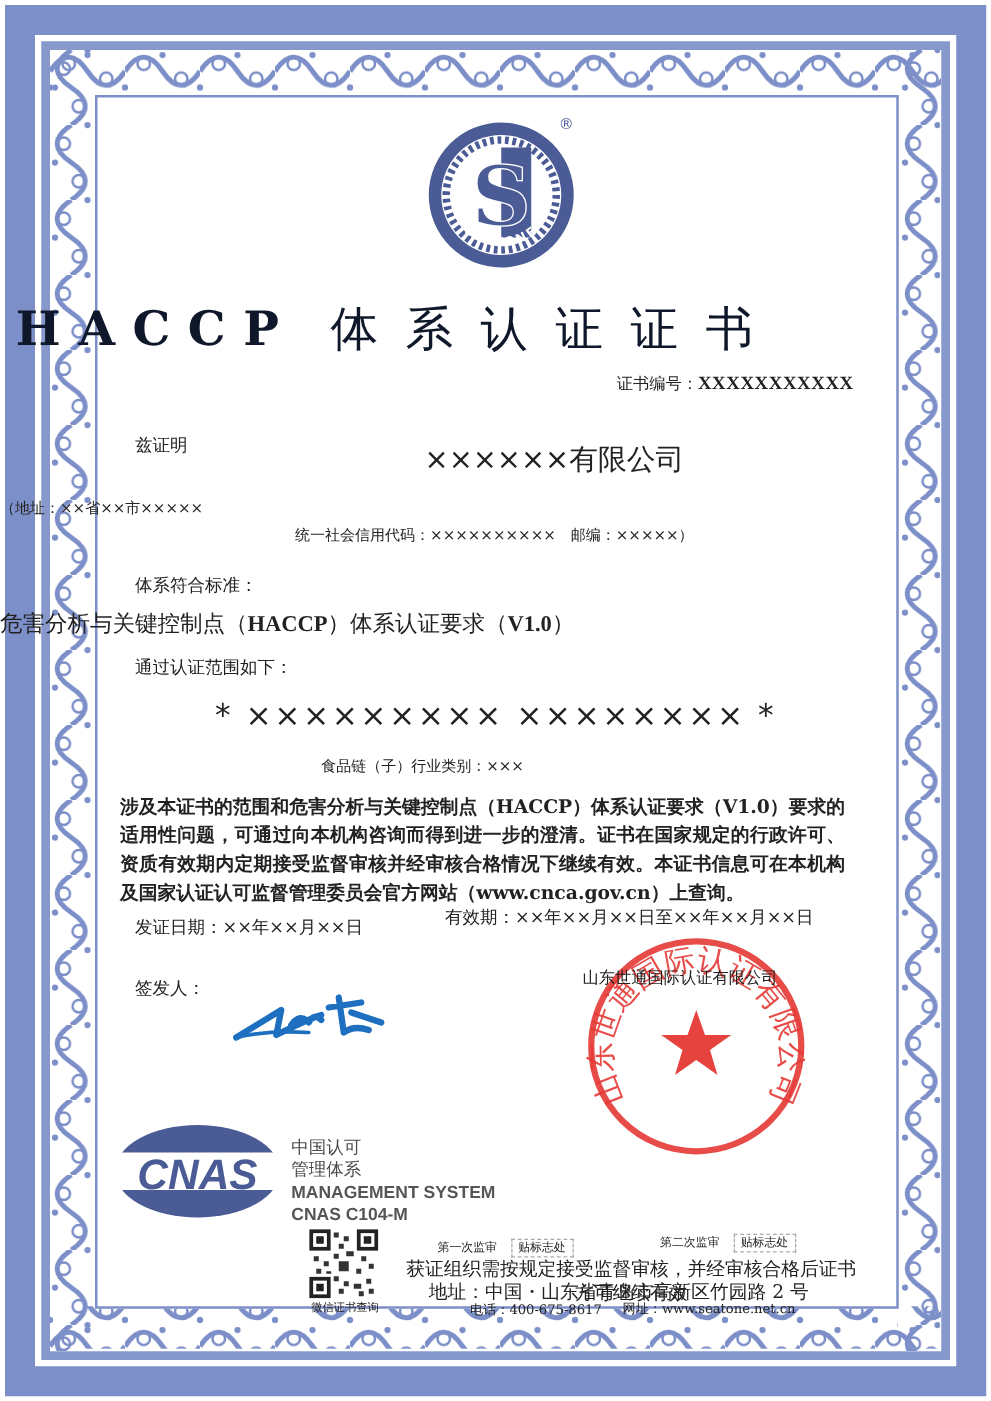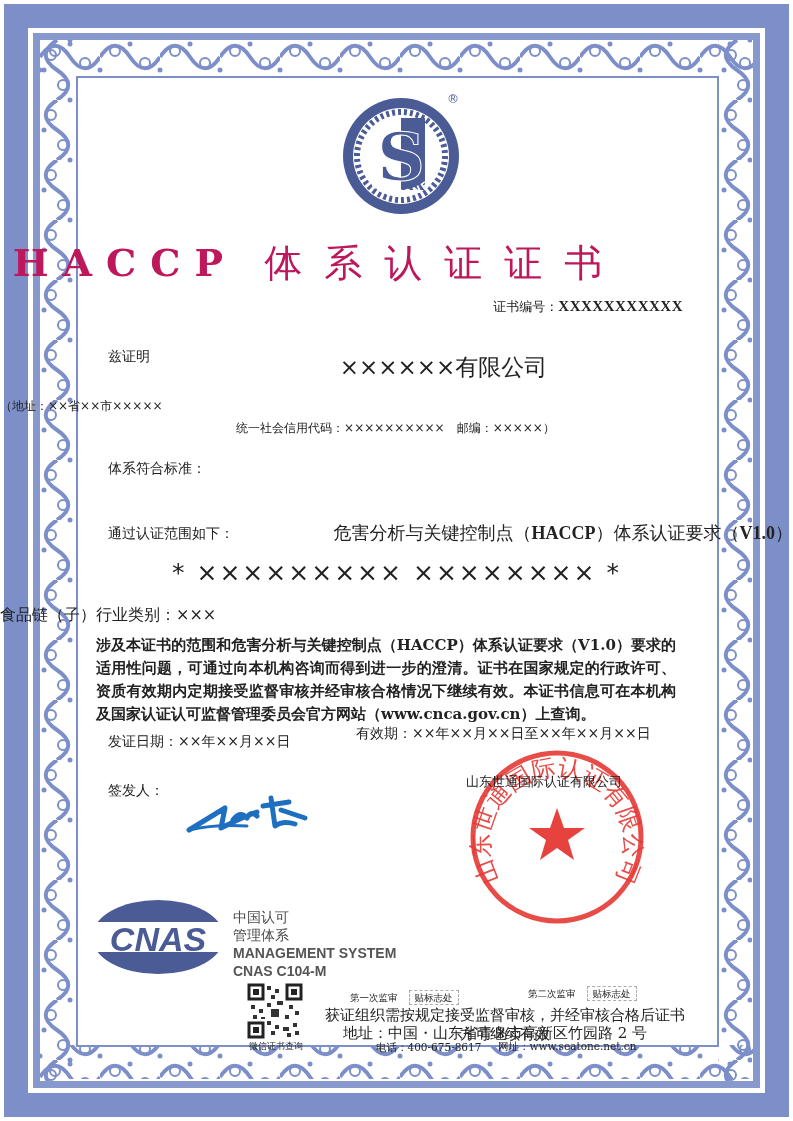--- a/index.html
+++ b/index.html
@@ -13,34 +13,34 @@
   .orn-svg { position: absolute; left: 0; top: 0; }
   .frame-inner { position: absolute; left: 76px; top: 76px; width: 639px; height: 967px; border: 2px solid #7d8fc8; background: #fff; }
 
   .abs { position: absolute; }
 
   
   .logo { left: 341px; top: 96px; width: 120px; height: 120px; }
   .reg  { left: 447px; top: 92px; font-family: "DejaVu Sans", sans-serif; font-size: 12px; color: #4a5b96; }
 
   .title { left: 0; width: 637px; top: 238px; text-align: center; font-family: "DejaVu Serif", serif;
-           font-weight: bold; font-size: 38px; letter-spacing: 14px; color: #be185d; }
+           font-weight: bold; font-size: 38px; letter-spacing: 14px; color: #0f172a; }
   .title .cn { font-weight: normal; letter-spacing: 22px; }
   .certno { right: 110px; top: 298px; font-size: 13px; color: #222; }
   .certno b { font-family: "Liberation Serif", serif; font-size: 15px; letter-spacing: 0.5px; }
 
   .label { font-size: 14px; color: #222; }
   .company { left: 0; width: 793px; top: 352px; text-align: center; font-family: "DejaVu Sans", sans-serif; font-size: 23px; color: #222; margin-left: 47px; }
   .addr1 { left: 0; width: 793px; top: 398px; text-align: left; font-size: 12px; }
   .addr2 { left: 0; width: 791px; top: 420px; text-align: center; font-size: 12px; }
 
-  .standard { left: 0; width: 793px; top: 487px; text-align: right; font-size: 18px; margin-top: 34px; }
+  .standard { left: 0; width: 793px; top: 487px; text-align: left; font-size: 18px; }
   .standard b { font-family: "Liberation Serif", serif; }
   .scope { left: 0; width: 793px; top: 558px; text-align: center; font-family: "DejaVu Sans", sans-serif; font-size: 25px; letter-spacing: 2px; }
-  .category { left: 0; width: 676px; top: 605px; text-align: left; font-size: 16px; }
+  .category { left: 0; width: 676px; top: 605px; text-align: center; font-size: 12px; }
 
   .para { left: 96px; width: 580px; top: 634px; font-size: 15px; line-height: 23px; text-align: justify; font-weight: bold; }
 
   .issue { left: 108px; top: 733px; font-size: 14px; }
   .valid { left: 356px; top: 725px; font-size: 14px; }
 
   .signer { left: 108px; top: 782px; font-size: 14px; }
   .signature { left: 185px; top: 790px; }
 
   .seal { left: 468px; top: 748px; }

